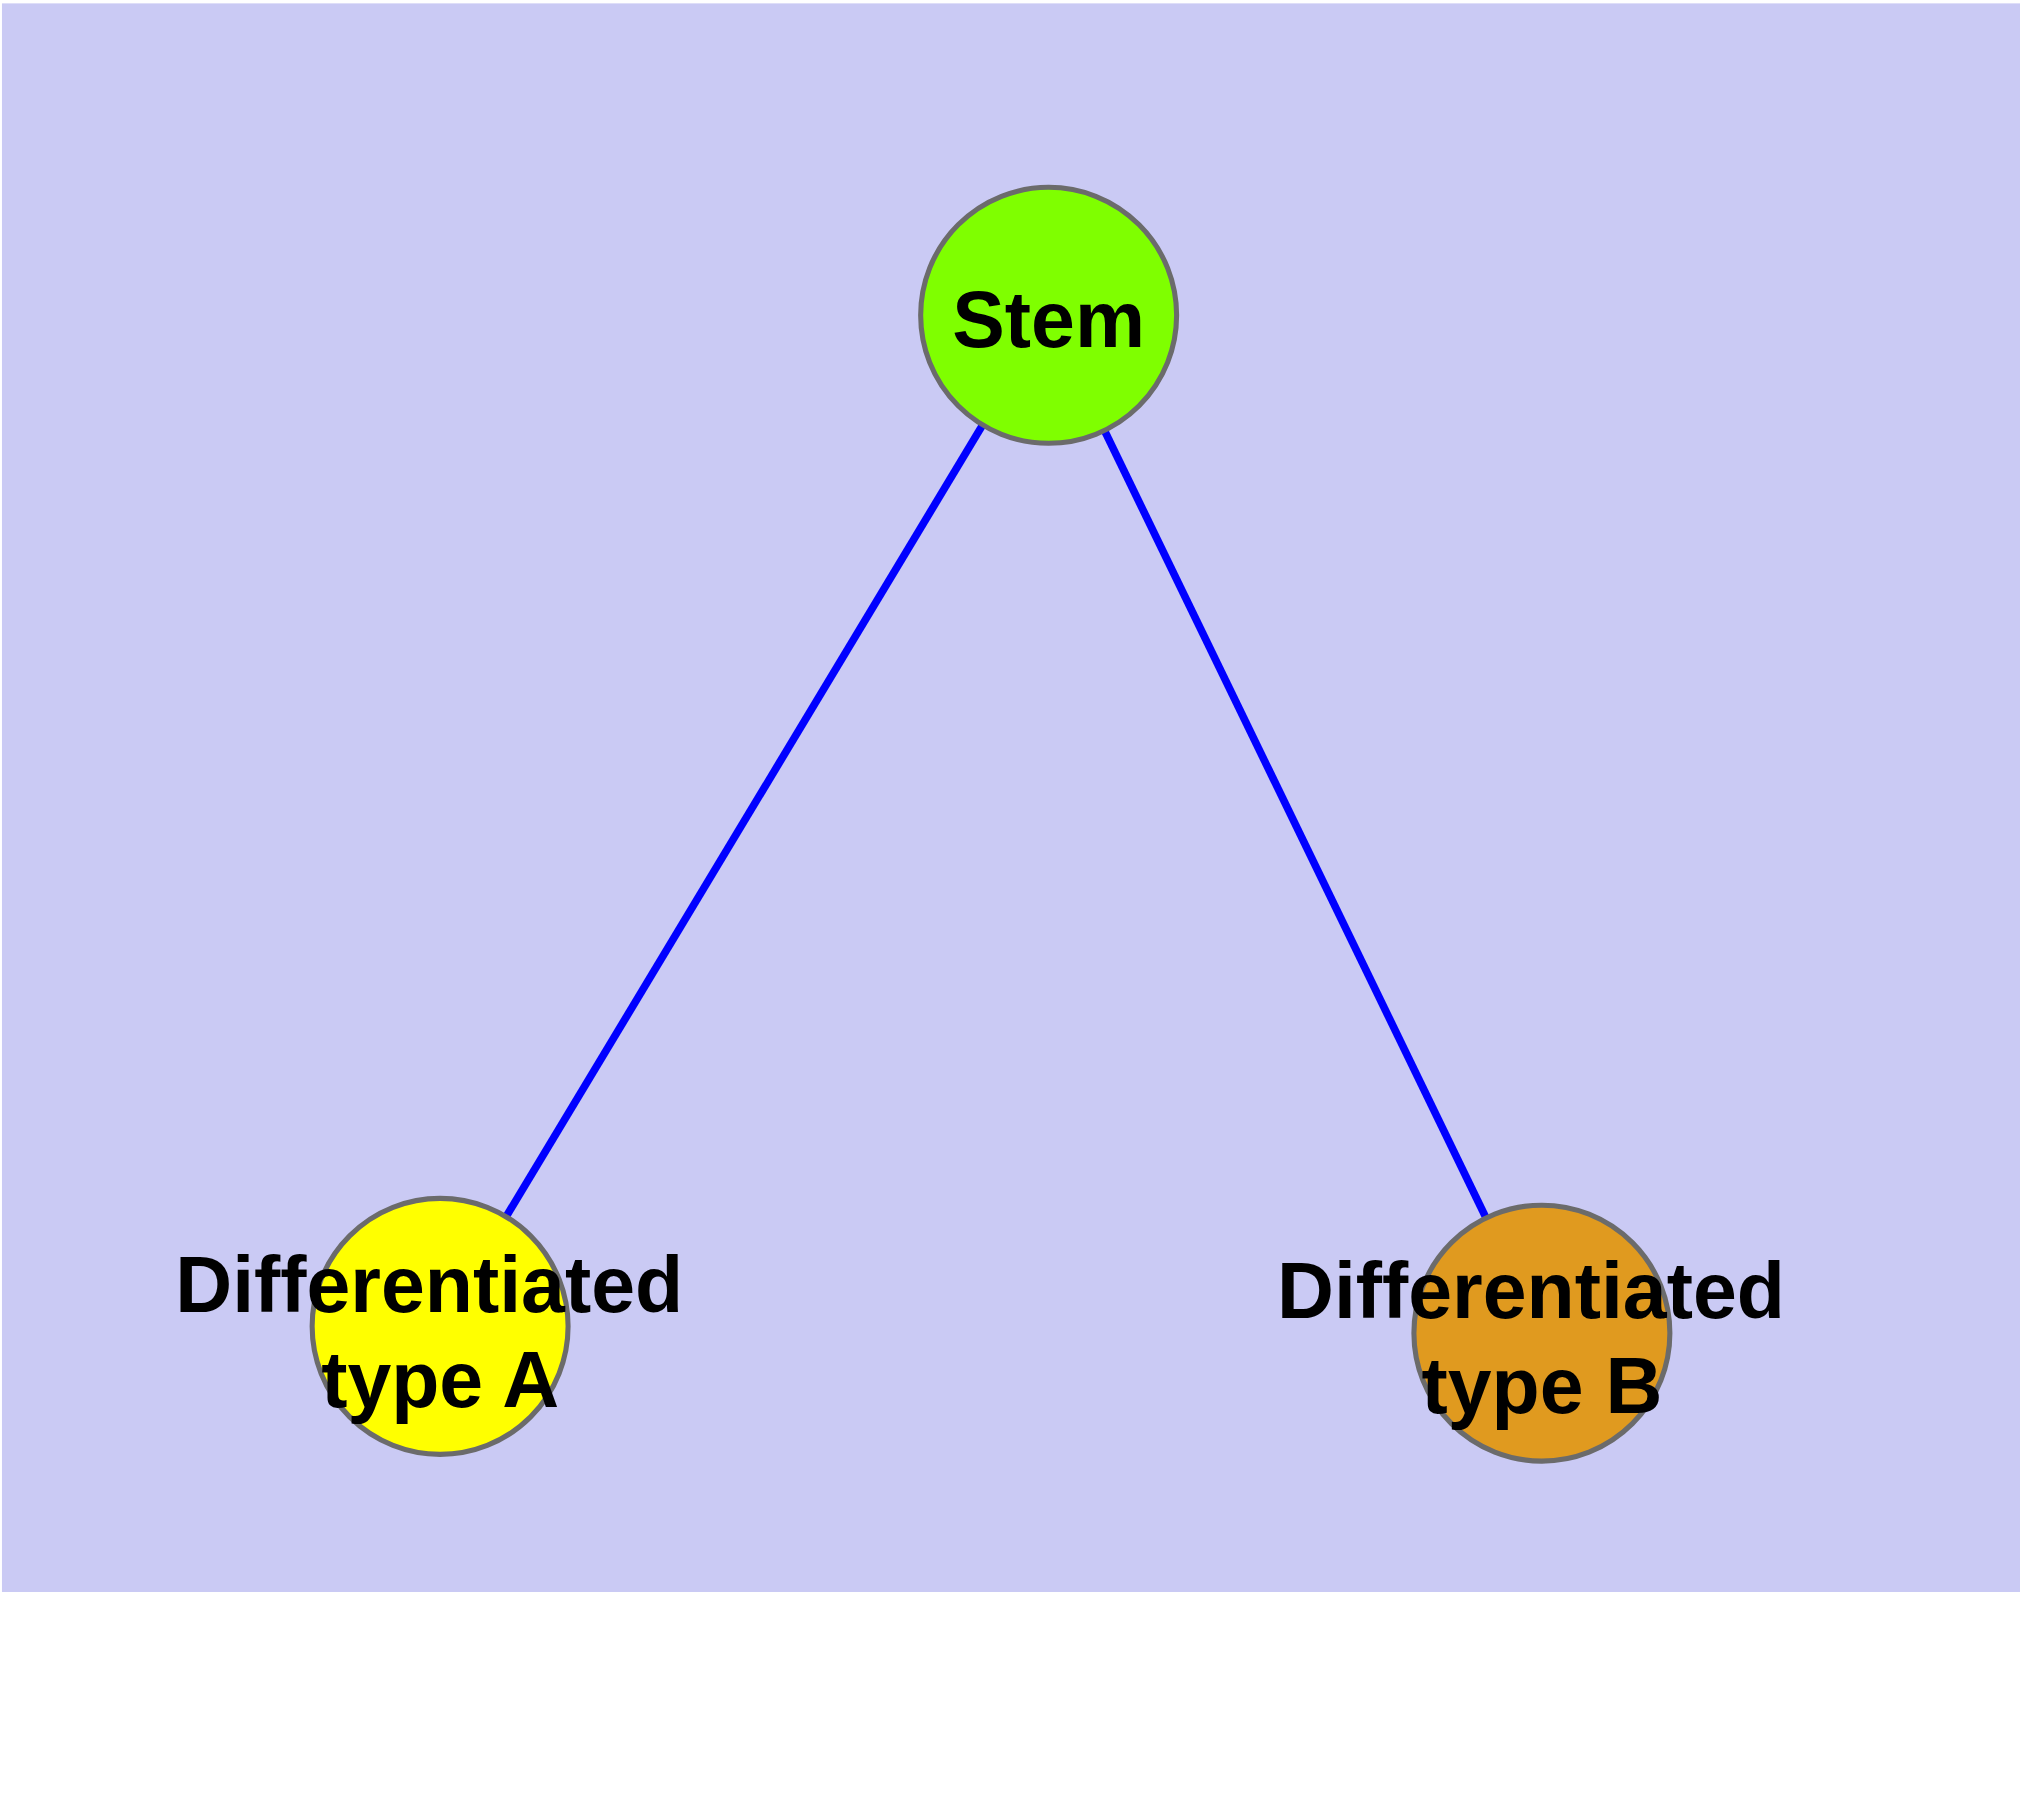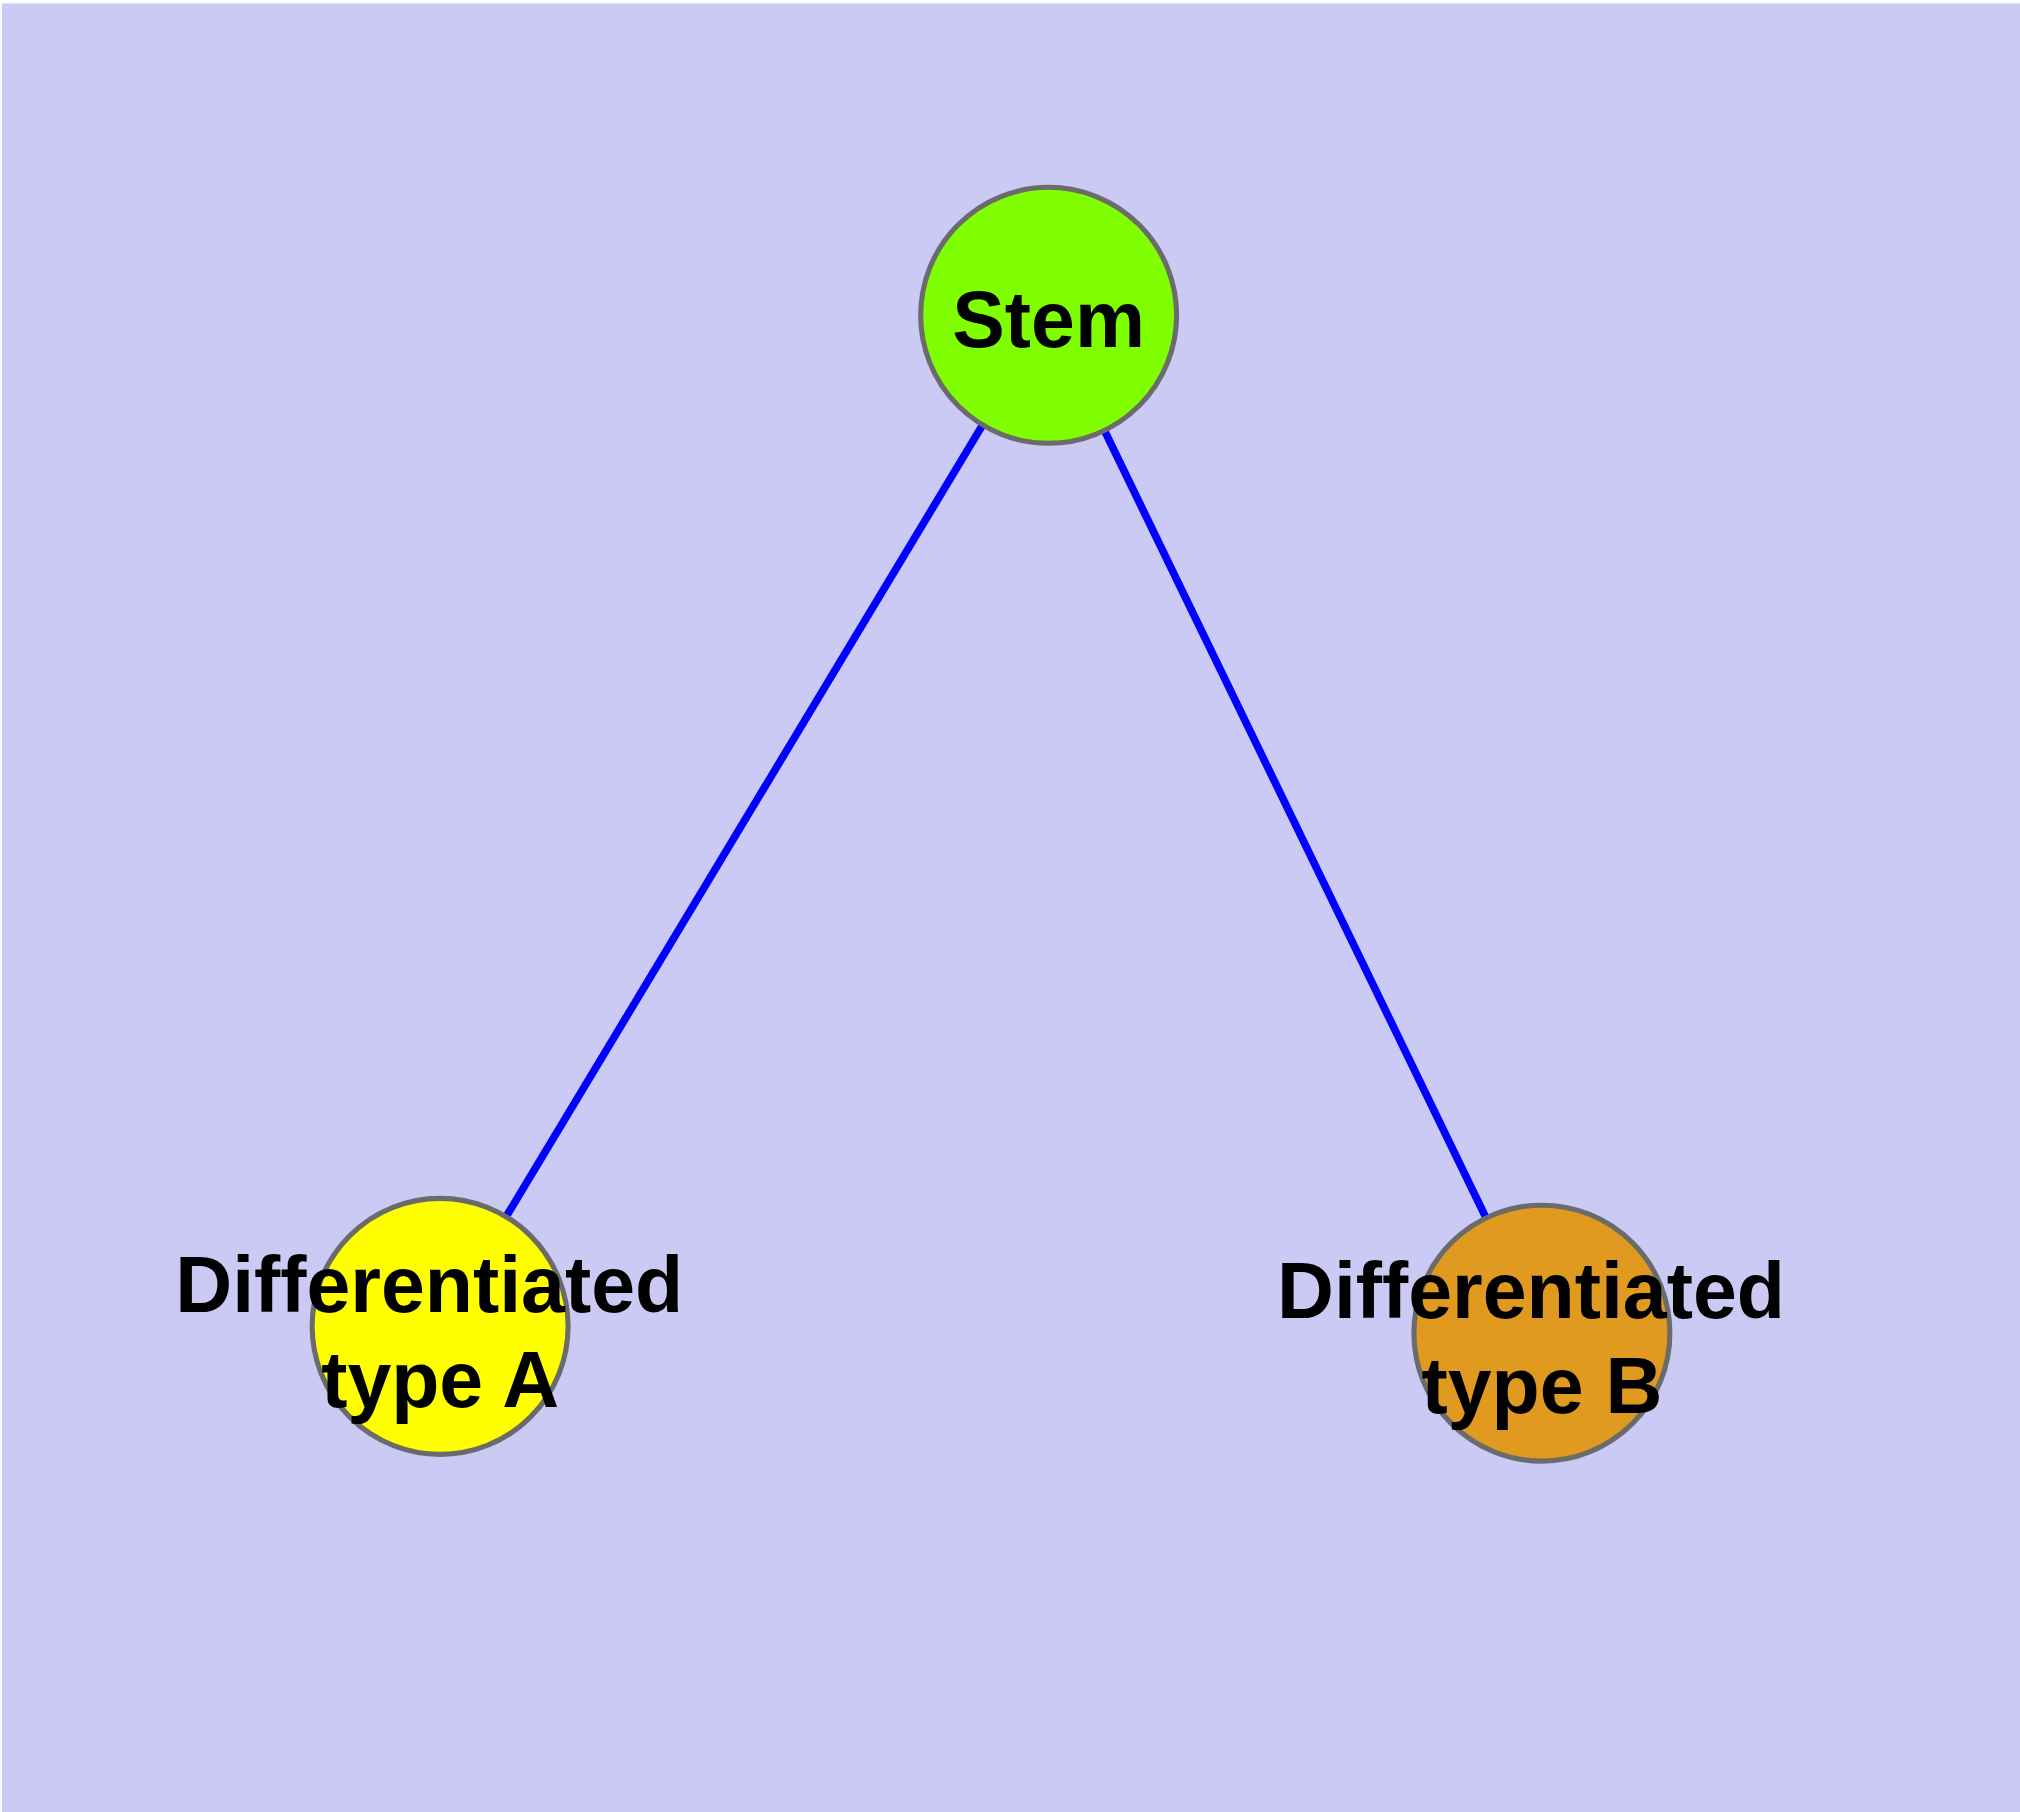--- a/index.html
+++ b/index.html
@@ -2,21 +2,21 @@
 <html style="font-size:13.6px"><head>
 <meta charset="utf-8">
 <style>
   html, body {
     margin: 0;
     padding: 0;
     background: #ffffff;
   }
   .figure-wrap {
     width: 2021px;
-    height: 1812px;
+    height: 1592px;
     position: relative;
   }
   svg.graph {
     display: block;
     width: 2021px;
     height: 1812px;
   }
   .edge {
     stroke-width: 9;
     fill: none;

